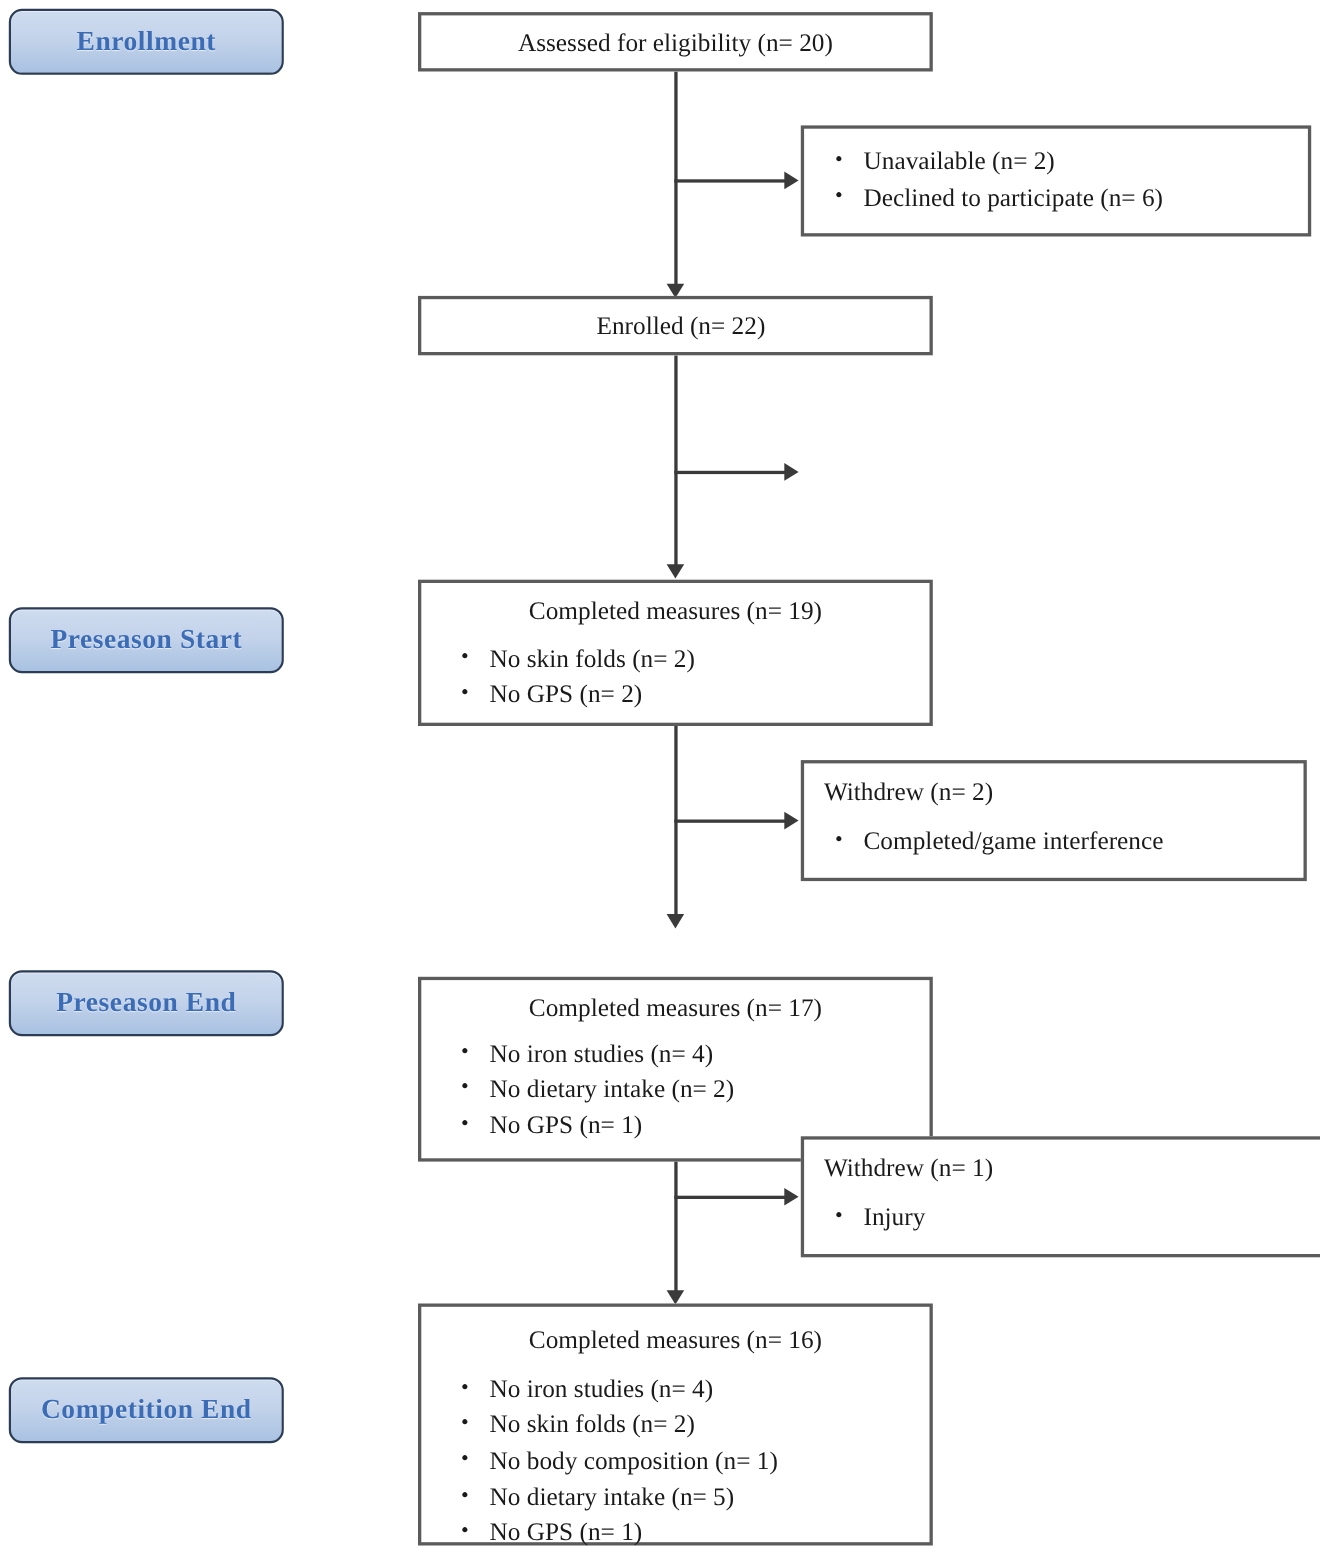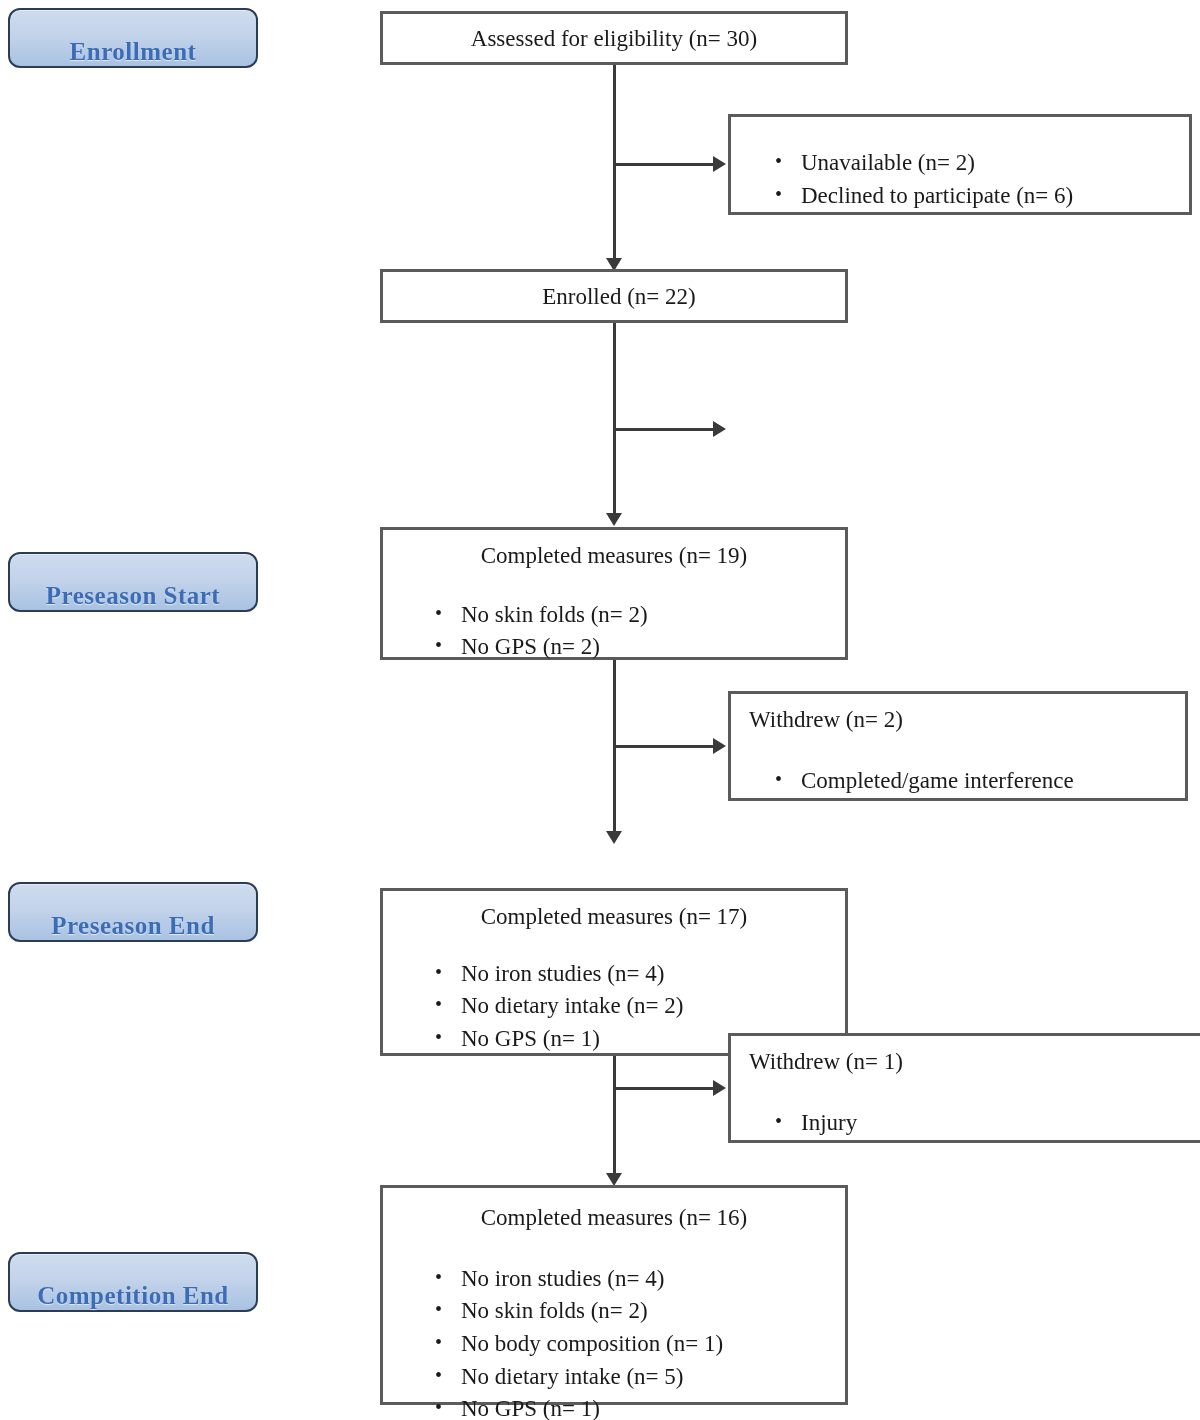--- a/index.html
+++ b/index.html
@@ -22,21 +22,21 @@
 
   
   .stage-pill {
     position: absolute;
     box-sizing: border-box;
     border: 2px solid #2c3c55;
     border-radius: 12px;
     background: linear-gradient(to bottom, #cfdcef 0%, #c3d3ea 45%, #a9c2e2 100%);
     box-shadow: inset 0 1px 0 #e3ecf8;
     display: flex;
-    align-items: flex-end;
+    align-items: center;
     justify-content: center;
     color: #3b6cb5;
     font-weight: bold;
     font-size: 25px;
     letter-spacing: 0.5px;
     text-shadow: 0 1px 1px rgba(255,255,255,0.65);
     white-space: nowrap;
   }
 
   
@@ -55,21 +55,21 @@
     padding: 10px 12px 0 12px;
     white-space: nowrap;
   }
   .box-title.left {
     text-align: left;
     padding-left: 22px;
   }
 
   .bullet-list {
     list-style: none;
-    margin: 16px;
+    margin: 0;
     padding: 6px 12px 0 36px;
   }
   .bullet-list li {
     position: relative;
     font-size: 23px;
     line-height: 1.42;
     padding-left: 26px;
     white-space: nowrap;
   }
   .bullet-list li::before {
@@ -153,21 +153,21 @@
 
   <div class="stage-pill" style="left:8px; top:882px; width:250px; height:60px;">
     <span>Preseason  End</span>
   </div>
 
   <div class="stage-pill" style="left:8px; top:1252px; width:250px; height:60px;">
     <span>Competition End</span>
   </div>
 
   <div class="flow-box" style="left:380px; top:11px; width:468px; height:54px;">
-    <div class="box-title" style="padding-top:11px;">Assessed for eligibility  (n= 30)</div>
+    <div class="box-title" style="padding-top:11px;">Assessed for eligibility  (n= 20)</div>
   </div>
 
   <div class="flow-box" style="left:380px; top:269px; width:468px; height:54px;padding-left:10px;">
     <div class="box-title" style="padding-top:11px;">Enrolled (n= 22)</div>
   </div>
 
   <div class="flow-box" style="left:380px; top:527px; width:468px; height:133px;">
     <div class="box-title" style="padding-top:12px;">Completed measures (n= 19)</div>
     <ul class="bullet-list" style="padding-top:12px;">
       <li>No skin folds (n= 2)</li>

